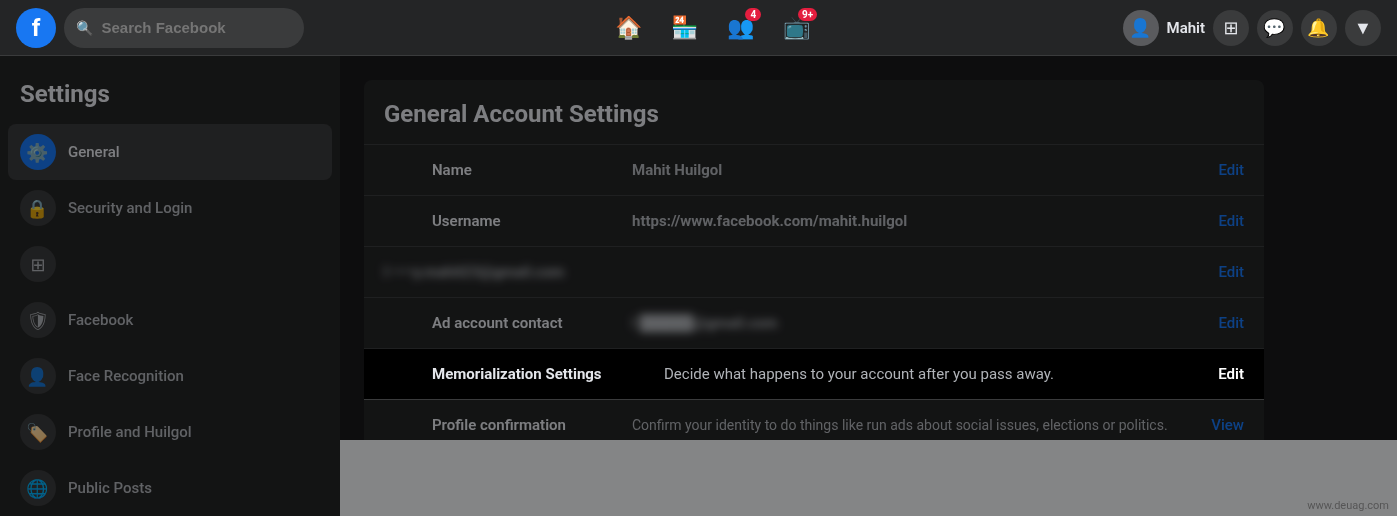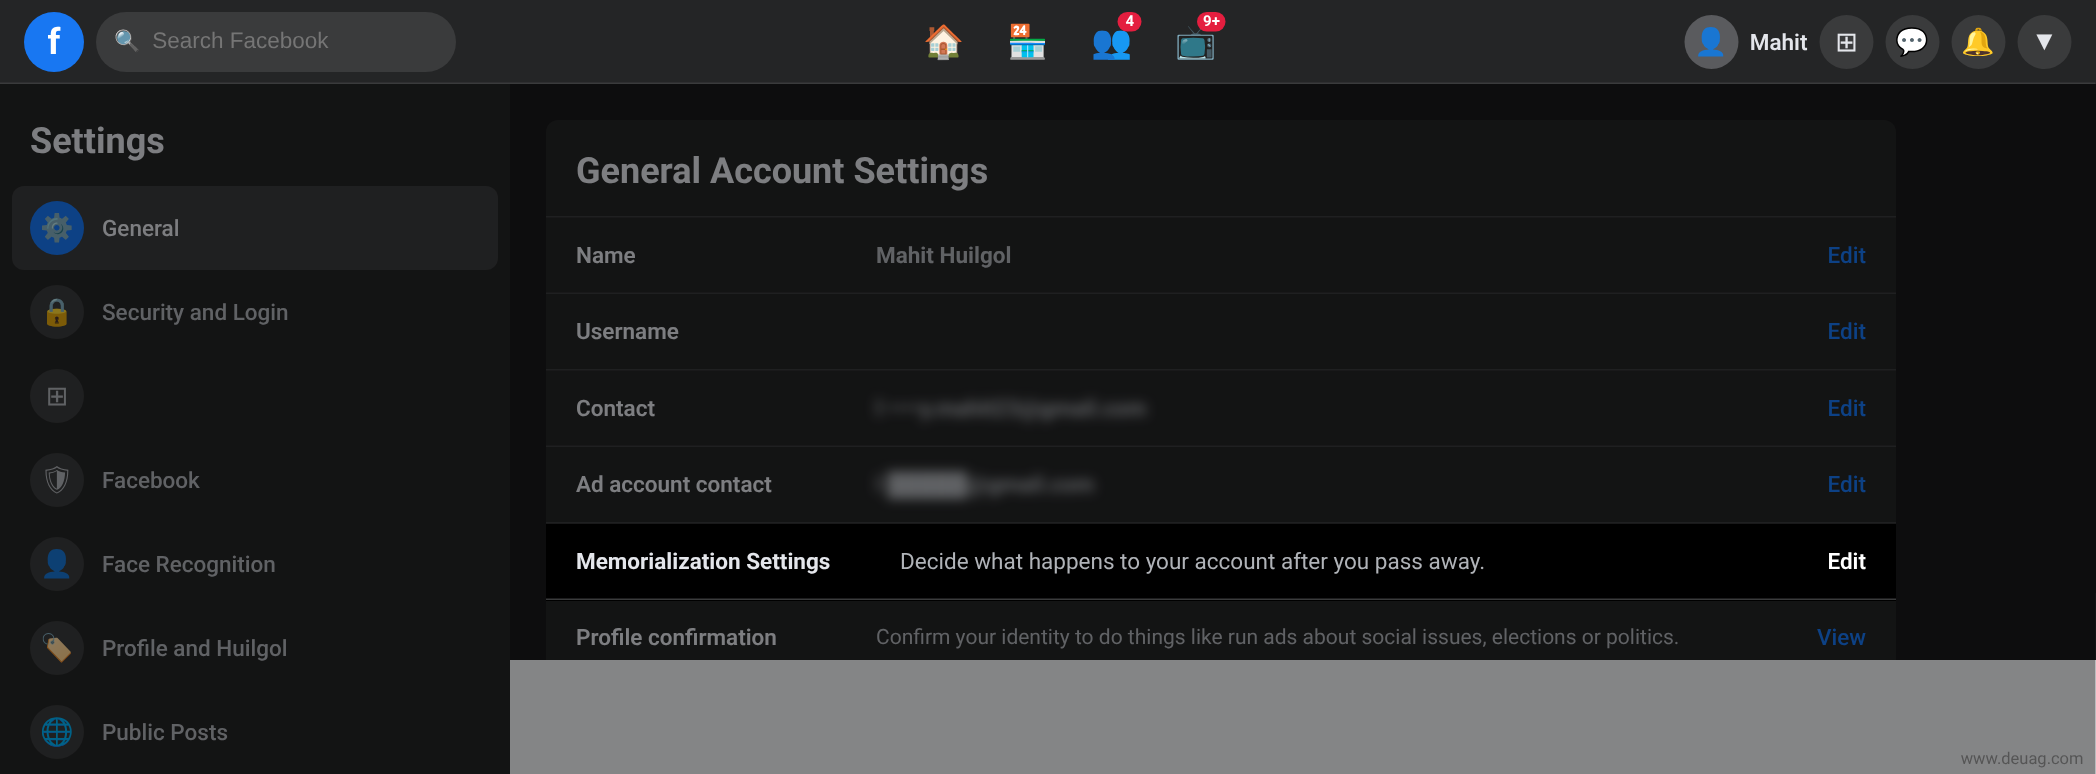--- a/index.html
+++ b/index.html
@@ -54,20 +54,21 @@
       margin-right: 8px;
       font-size: 14px;
     }
     .nav-search input {
       background: transparent;
       border: none;
       outline: none;
       color: #e5e5e5;
       font-size: 15px;
       width: 100%;
+      font-weight: bold;
     }
     .nav-center {
       flex: 1;
       display: flex;
       align-items: center;
       justify-content: center;
       gap: 8px;
     }
     .nav-icon-btn {
       width: 48px;
@@ -211,20 +212,21 @@
     }
     .settings-row.highlighted {
       background: #000000;
     }
     .settings-row-label {
       color: #e4e6eb;
       font-size: 15px;
       font-weight: 600;
       width: 200px;
       flex-shrink: 0;
+      margin-left: 48px;
     }
     .settings-row-value {
       color: #b0b3b8;
       font-size: 15px;
       flex: 1;
       font-weight: bold;
     }
     .settings-row-value.blurred {
       filter: blur(4px);
       user-select: none;
@@ -242,21 +244,21 @@
     }
     .memo-label {
       color: #e4e6eb;
       font-size: 15px;
       font-weight: 700;
     }
     .memo-desc {
       color: #b0b3b8;
       font-size: 15px;
       flex: 1;
-      margin-left: 16px;
+      margin-left: 32px;
     }
     .identity-desc {
       color: #b0b3b8;
       font-size: 14px;
       flex: 1;
     }
 
     
     .overlay {
       position: absolute;
@@ -360,25 +362,25 @@
       <div class="settings-panel-title">General Account Settings</div>
 
       <div class="settings-row">
         <div class="settings-row-label">Name</div>
         <div class="settings-row-value">Mahit Huilgol</div>
         <span class="settings-row-action">Edit</span>
       </div>
 
       <div class="settings-row">
         <div class="settings-row-label">Username</div>
+        <div class="settings-row-value">https://www.facebook.com/mahit.huilgol</div>
         <span class="settings-row-action">Edit</span>
       </div>
 
       <div class="settings-row">
-        <div class="settings-row-label">Contact</div>
         <div class="settings-row-value blurred">l ••••y.mahit23@gmail.com</div>
         <span class="settings-row-action">Edit</span>
       </div>
 
       <div class="settings-row">
         <div class="settings-row-label">Ad account contact</div>
         <div class="settings-row-value blurred">l █████@gmail.com</div>
         <span class="settings-row-action">Edit</span>
       </div>
 

